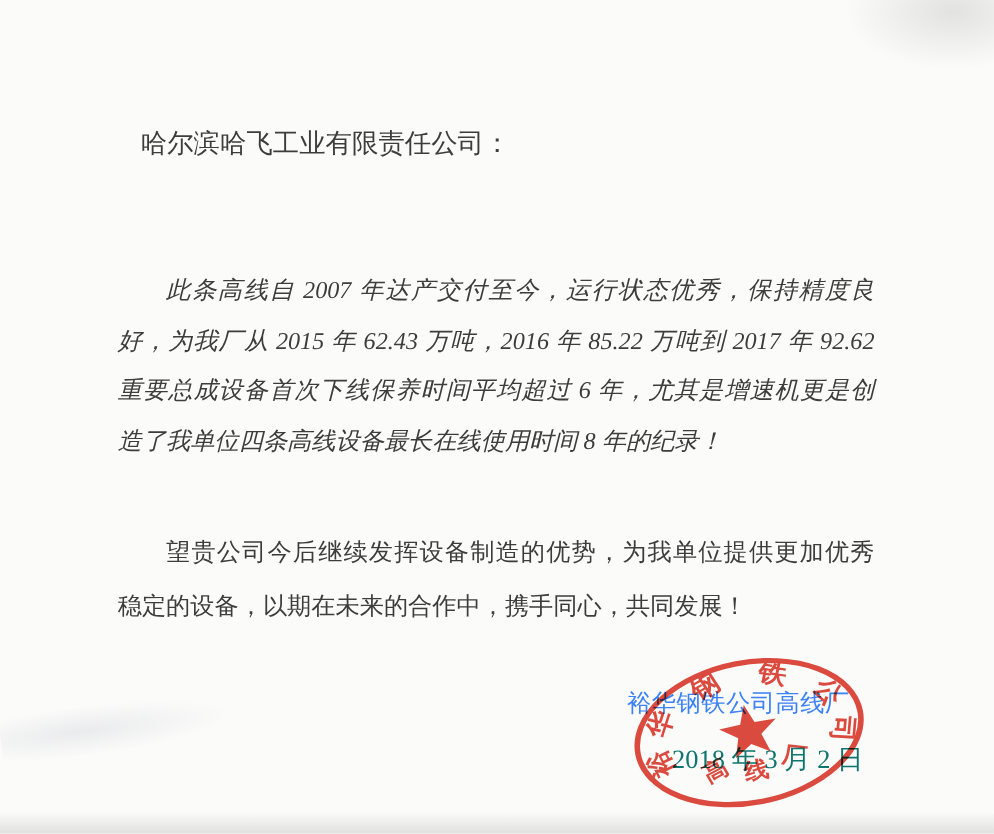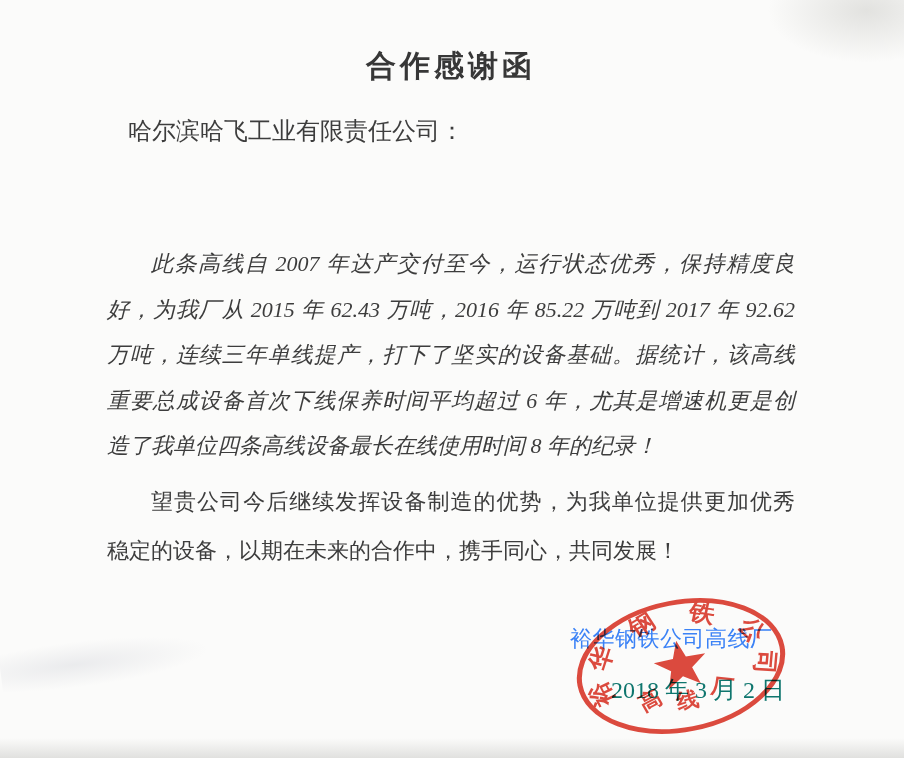--- a/index.html
+++ b/index.html
@@ -77,29 +77,27 @@
   }
 </style>
 </head>
 <body>
 
 <div class="page">
 
   <div class="smudge-tr"></div>
   <div class="smudge-left"></div>
 
-  <div class="title">合作感谢函</div>
 
   <div class="salutation">哈尔滨哈飞工业有限责任公司：</div>
 
 
   <div class="para p2">
     <div class="ln fill indent2">此条高线自 2007 年达产交付至今，运行状态优秀，保持精度良</div>
     <div class="ln fill">好，为我厂从 2015 年 62.43 万吨，2016 年 85.22 万吨到 2017 年 92.62</div>
-    <div class="ln fill">万吨，连续三年单线提产，打下了坚实的设备基础。据统计，该高线</div>
     <div class="ln fill">重要总成设备首次下线保养时间平均超过 6 年，尤其是增速机更是创</div>
     <div class="ln">造了我单位四条高线设备最长在线使用时间 8 年的纪录！</div>
   </div>
 
   <div class="para p3">
     <div class="ln fill indent2">望贵公司今后继续发挥设备制造的优势，为我单位提供更加优秀</div>
     <div class="ln">稳定的设备，以期在未来的合作中，携手同心，共同发展！</div>
   </div>
 
   <div class="sig-company">裕华钢铁公司高线厂</div>

